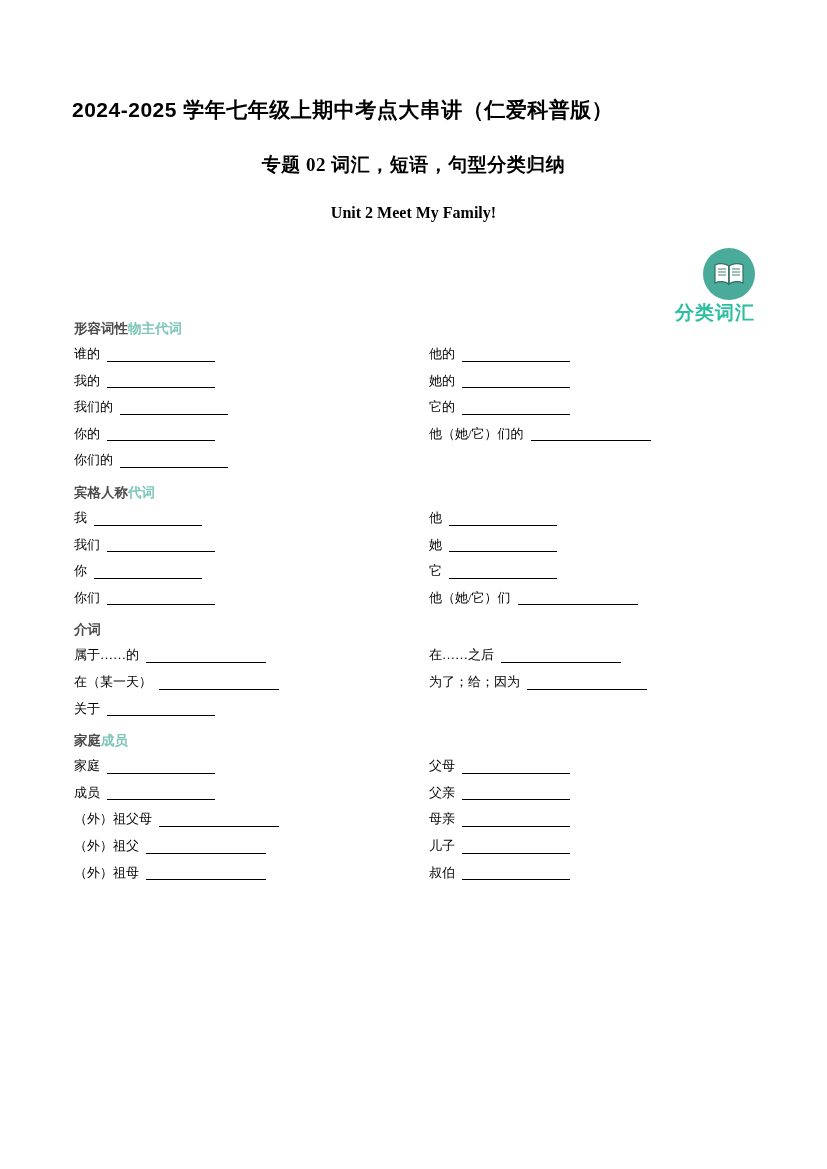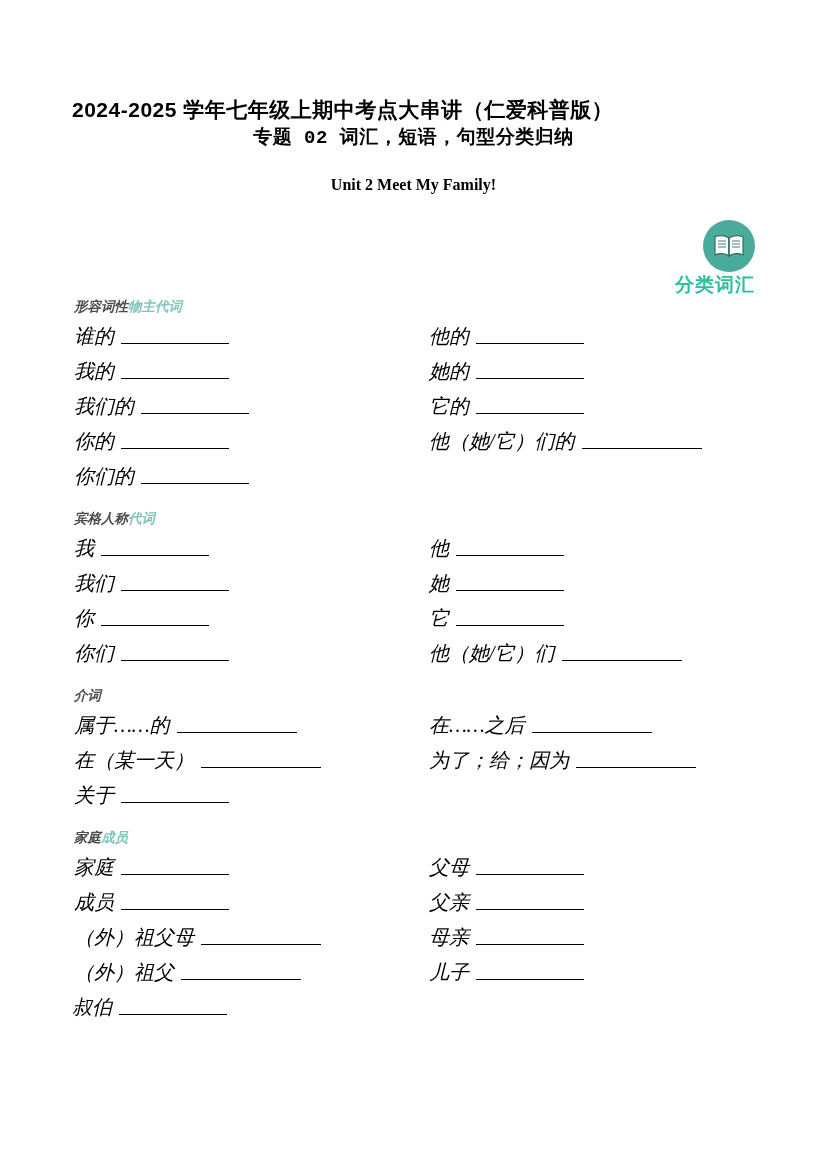--- a/index.html
+++ b/index.html
@@ -25,23 +25,24 @@
   .doc-title {
     text-align: left;
     font-family: "Liberation Sans", sans-serif;
     font-weight: bold;
     font-size: 21px;
     letter-spacing: 0.5px;
     margin-top: 96px;
   }
   .doc-subtitle {
     text-align: center;
-    font-family: Liberation Mono, monospace;
+    font-family: Liberation Serif, serif;
     font-weight: bold;
     font-size: 19px;
+    margin-top: 28px;
     letter-spacing: 0.5px;
   }
   .unit-title {
     text-align: center;
     font-family: Liberation Serif, serif;
     font-weight: bold;
     font-size: 16px;
     margin-top: 26px;
   }
   
@@ -68,44 +69,43 @@
     font-family: "Liberation Sans", sans-serif;
     font-weight: bold;
     font-size: 19px;
     color: #2bbfa0;
     margin-left: 6px;
     margin-bottom: 6px;
     letter-spacing: 1px;
   }
   
   .group {
-    margin-top: 22px;
-    font-style: italic;
+    margin-top: 16px;
   }
   .group-heading {
     font-family: "Liberation Sans", sans-serif;
     font-weight: bold;
     font-size: 13.5px;
     margin-bottom: 8px;
     margin-left: 2px;
   }
   .gh-dark { color: #4c4c4c; }
   .gh-teal { color: #7ec6ba; }
   .rows {
     display: block;
   }
   .row {
     display: flex;
     align-items: baseline;
     margin-bottom: 11px;
   }
   .cell {
     display: flex;
-    align-items: center;
-    font-size: 20px;
+    align-items: flex-end;
+    font-size: 13px;
     line-height: 1.2;
     white-space: nowrap;
   }
   .cell.left  { width: 355px; flex: 0 0 355px; padding-left: 2px; }
   .cell.right { flex: 1 1 auto; }
   .term {
     margin-right: 7px;
   }
   .blank {
     display: inline-block;
@@ -303,20 +303,24 @@
             <div class="cell left">
               <span class="term">（外）祖父</span>
               <span class="blank b-lg"></span>
             </div>
             <div class="cell right">
               <span class="term">儿子</span>
               <span class="blank b-md"></span>
             </div>
           </div>
           <div class="row">
+            <div class="cell left">
+              <span class="term">（外）祖母</span>
+              <span class="blank b-lg"></span>
+            </div>
             <div class="cell right">
               <span class="term">叔伯</span>
               <span class="blank b-md"></span>
             </div>
           </div>
         </div>
       </div>
     </div>
 
 </div>

